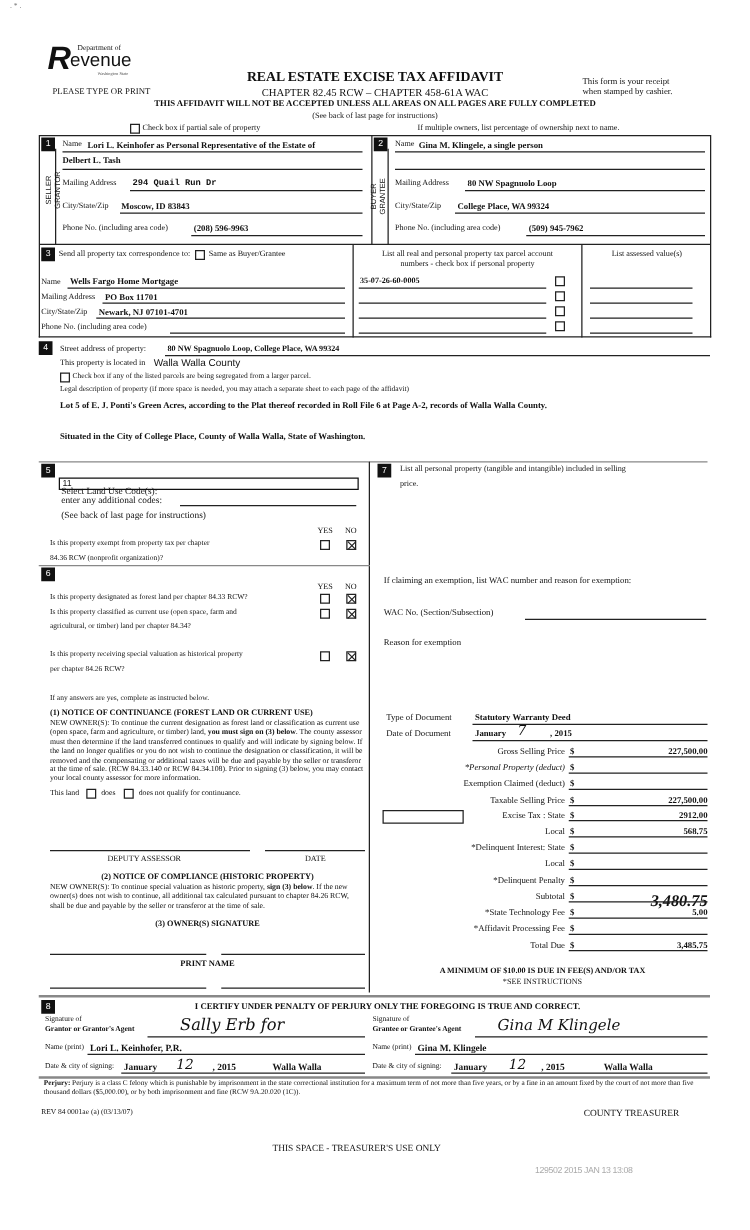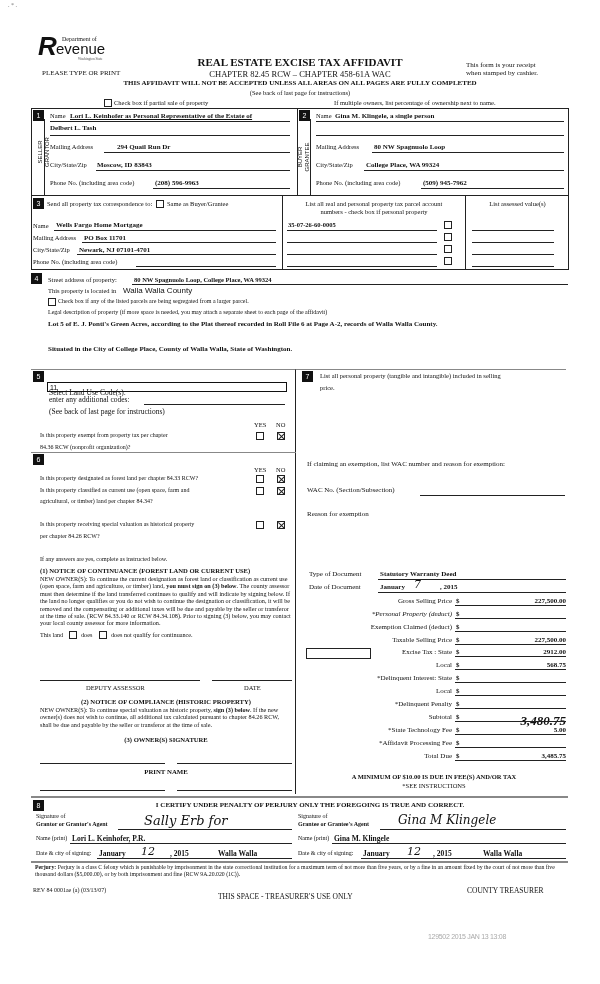--- a/index.html
+++ b/index.html
@@ -46,26 +46,26 @@
 <div class="lbl" style="left:114px;top:99px;">Check box if partial sale of property</div>
 <div class="lbl" style="left:334px;top:99px;">If multiple owners, list percentage of ownership next to name.</div>
 
 <div class="abs" style="left:31px;top:108px;width:538px;height:88px;border:1px solid #222;"></div>
 <div class="vline" style="left:297px;top:108px;height:88px;"></div>
 <div class="vline" style="left:310px;top:119px;height:77px;"></div>
 <div class="vline" style="left:44px;top:119px;height:77px;"></div>
 <div class="num" style="left:33px;top:110px;">1</div>
 <div class="vert" style="left:14px;top:145px;width:60px;"><span>SELLER</span><br><span>GRANTOR</span></div>
 <div class="lbl" style="left:50px;top:112px;">Name</div>
-<div class="val" style="left:70px;top:112px;text-decoration:underline;">Lori L. Keinhofer as Personal Representative of the Estate of</div>
+<div class="val" style="left:70px;top:112px;">Lori L. Keinhofer as Personal Representative of the Estate of</div>
 <div class="val" style="left:50px;top:124px;">Delbert L. Tash</div>
 <div class="line" style="left:50px;top:121px;width:240px;"></div>
 <div class="line" style="left:50px;top:135px;width:240px;"></div>
 <div class="lbl" style="left:50px;top:143px;">Mailing Address</div>
-<div class="val" style="left:117px;top:143px;">294 Quail Run Dr</div>
+<div class="val" style="left:106px;top:143px;font-family:Liberation Mono, monospace;">294 Quail Run Dr</div>
 <div class="line" style="left:104px;top:152px;width:186px;"></div>
 <div class="lbl" style="left:50px;top:161px;">City/State/Zip</div>
 <div class="val" style="left:97px;top:161px;">Moscow, ID  83843</div>
 <div class="line" style="left:96px;top:170px;width:194px;"></div>
 <div class="lbl" style="left:50px;top:179px;">Phone No. (including area code)</div>
 <div class="val" style="left:155px;top:179px;">(208) 596-9963</div>
 <div class="line" style="left:153px;top:188px;width:137px;"></div>
 
 <div class="num" style="left:299px;top:110px;">2</div>
 <div class="vert" style="left:274px;top:150px;width:60px;"><span>BUYER</span><br><span>GRANTEE</span></div>
@@ -290,15 +290,15 @@
 <div class="val" style="left:363px;top:849px;font-size:7.5px;">January</div>
 <div class="abs hand" style="left:407px;top:845px;font-size:11px;">12</div>
 <div class="val" style="left:433px;top:849px;font-size:7.5px;">, 2015</div>
 <div class="val" style="left:483px;top:849px;font-size:7.5px;">Walla Walla</div>
 <div class="line" style="left:361px;top:858px;width:205px;"></div>
 
 <div class="hline" style="left:31px;top:861px;width:537px;border-top:2px solid #888;"></div>
 <div class="para" style="left:35px;top:864px;width:530px;font-size:5.8px;line-height:7px;"><b>Perjury:</b><span> Perjury is a class C felony which is punishable by imprisonment in the state correctional institution for a maximum term of not more than five years, or by a fine in an amount fixed by the court of not more than five thousand dollars ($5,000.00), or by both imprisonment and fine (RCW 9A.20.020 (1C)).</span></div>
 
 <div class="lbl" style="left:33px;top:887px;font-size:6px;">REV 84 0001ae (a) (03/13/07)</div>
-<div class="lbl" style="left:218px;top:892px;font-size:7.5px;font-family:Liberation Serif, serif;">THIS SPACE - TREASURER'S USE ONLY</div>
+<div class="lbl" style="left:218px;top:914px;font-size:7.5px;font-family:Liberation Serif, serif;">THIS SPACE - TREASURER'S USE ONLY</div>
 <div class="lbl" style="left:467px;top:886px;font-size:7.5px;">COUNTY TREASURER</div>
 <div class="abs sans" style="left:428px;top:933px;font-size:7px;color:#aaa;letter-spacing:-0.3px;">129502 2015 JAN 13 13:08</div>
 
 </body></html>

